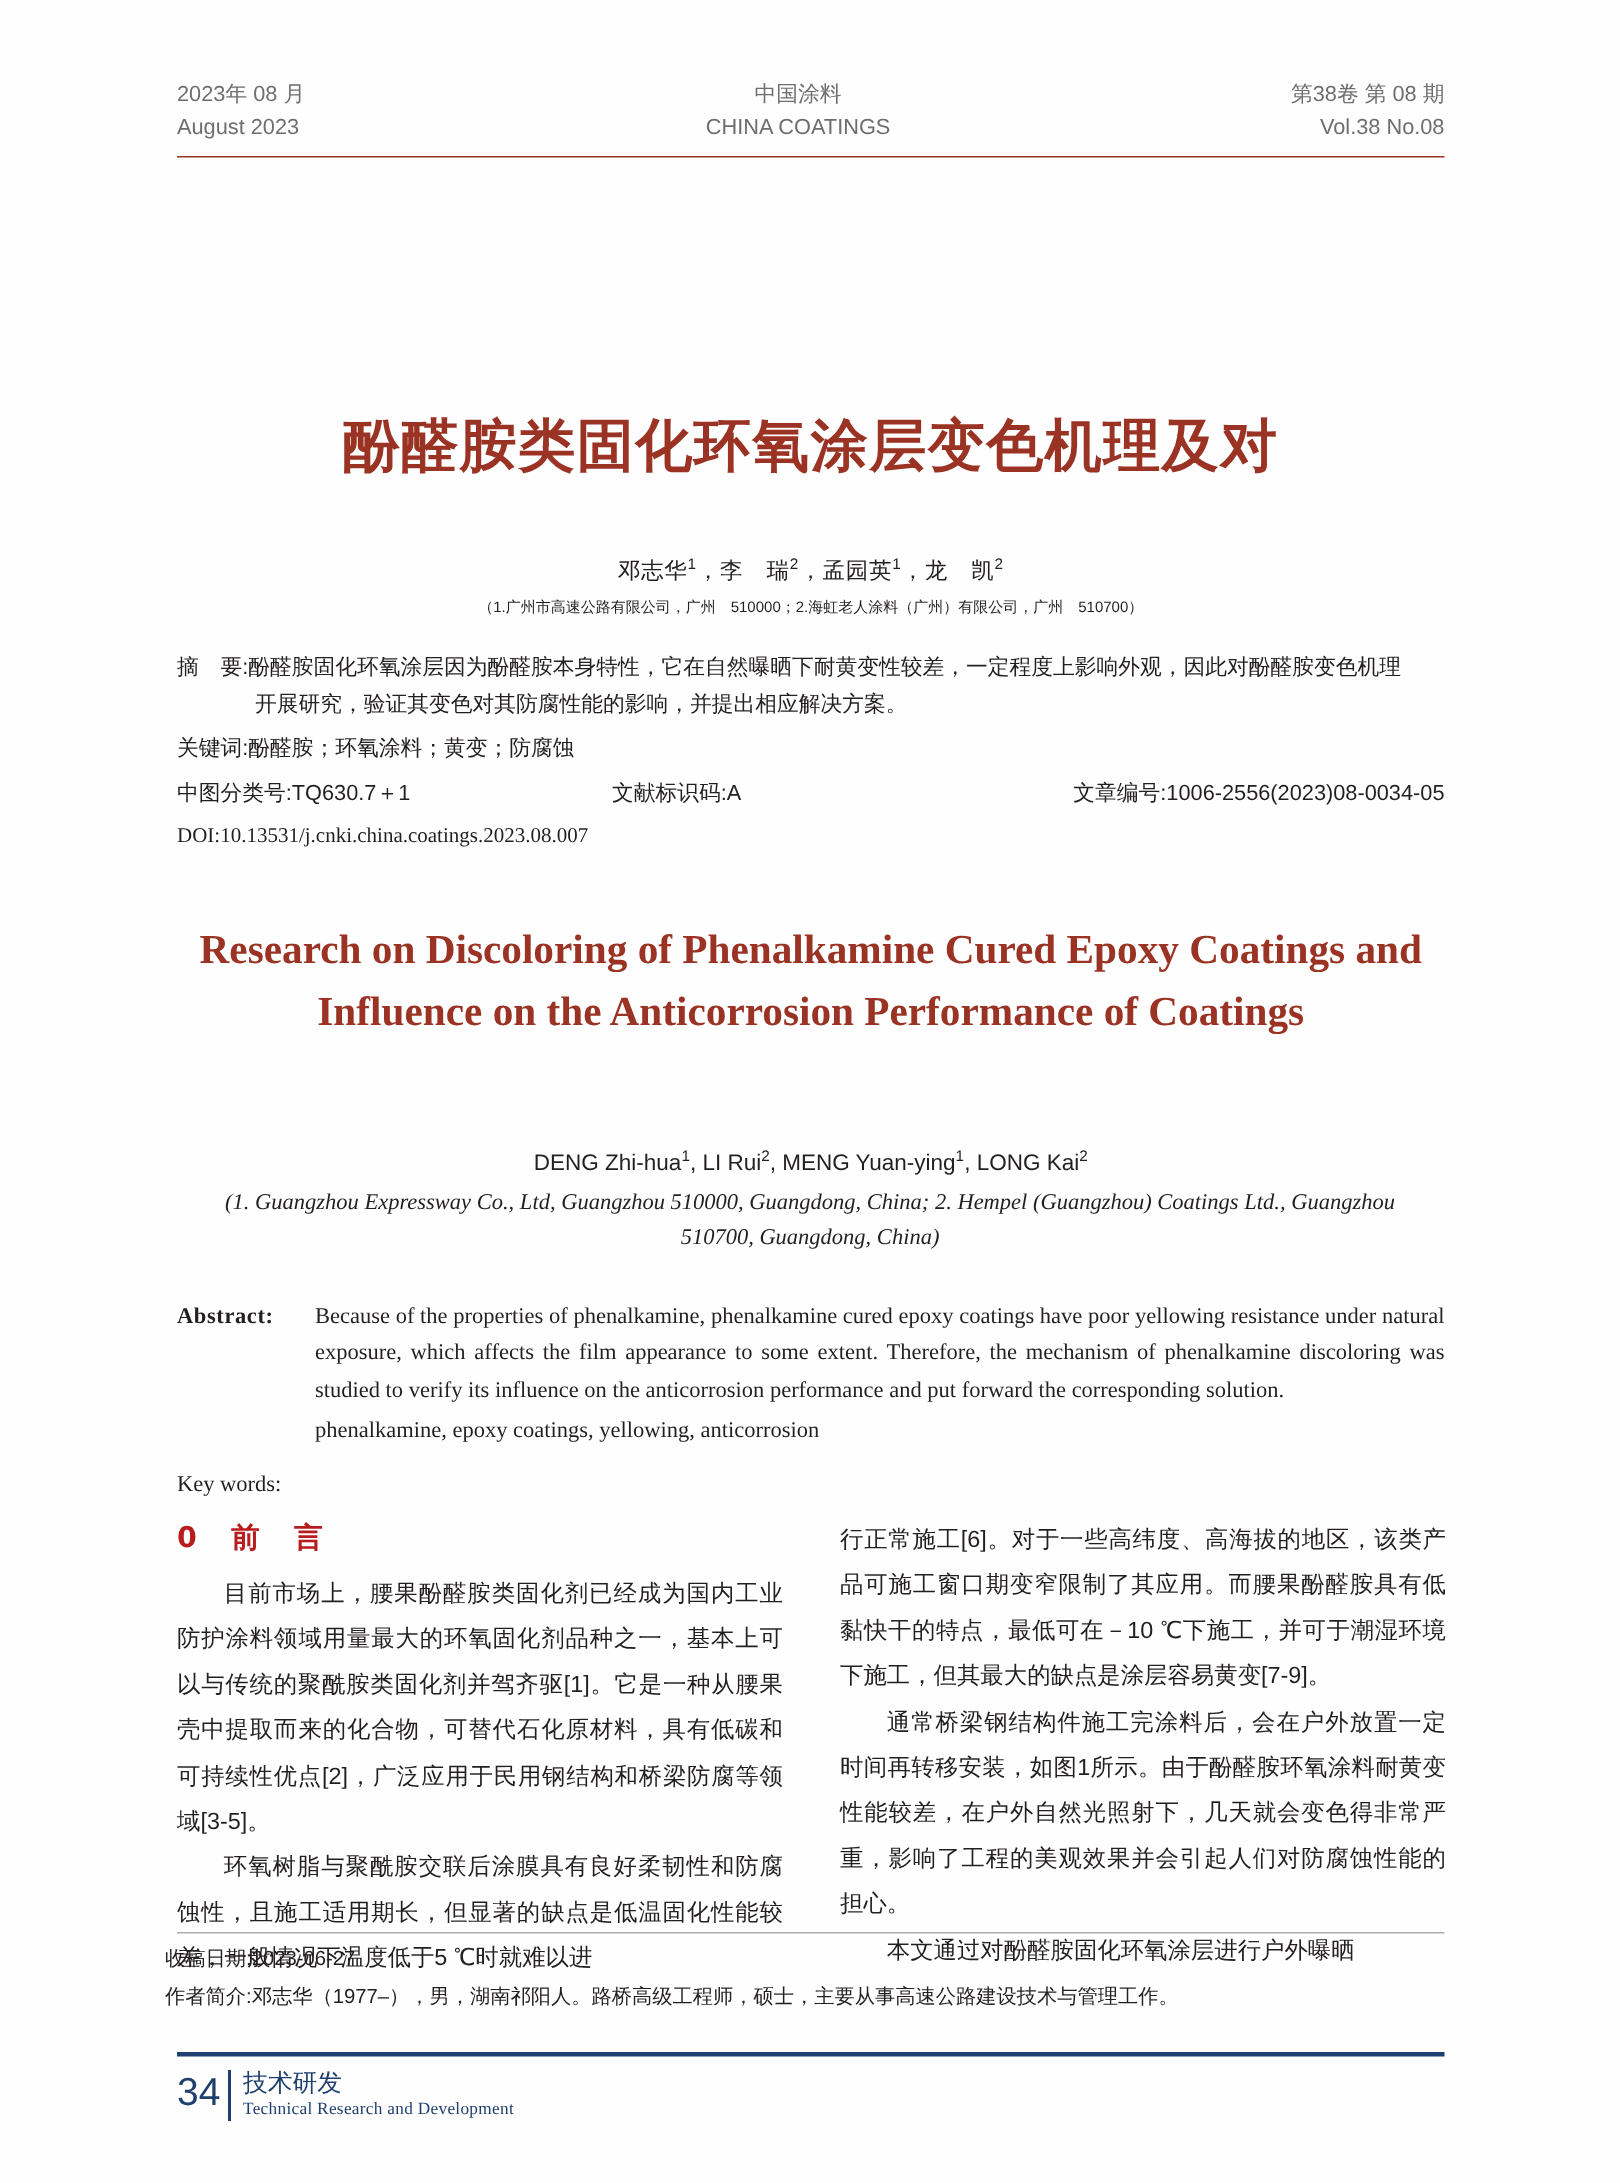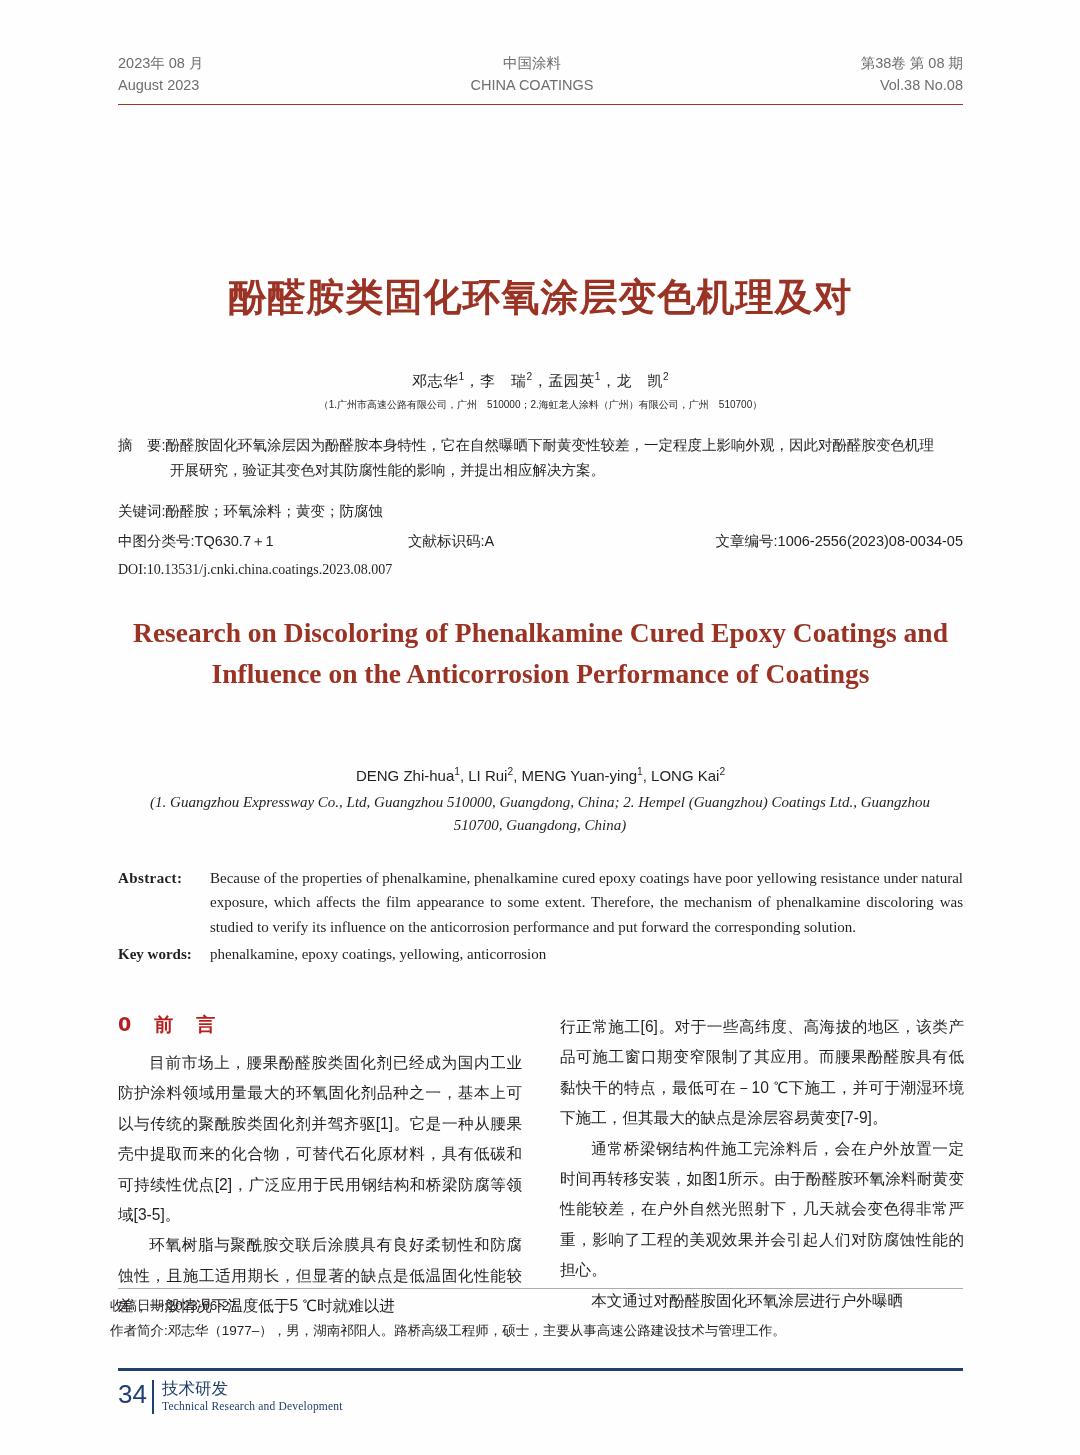--- a/index.html
+++ b/index.html
@@ -96,21 +96,21 @@
     width: 845px;
     font-family: "Liberation Sans", sans-serif;
     font-size: 14.5px;
     line-height: 1.72;
     color: #231f20;
   }
   .cn-abs .row { display: flex; }
   .cn-abs .lbl { flex: 0 0 auto; white-space: pre; }
   .cn-abs .body { flex: 1 1 auto; text-align: justify; }
   .cn-abs .line2 { margin-left: 52px; }
-  .cn-kw { margin-top: 16px; align-items: center; }
+  .cn-kw { margin-top: 4px; align-items: center; }
   .cn-meta {
     margin-top: 5px;
     display: flex;
   }
   .cn-meta .m1 { width: 290px; }
   .cn-meta .m2 { width: 250px; }
   .cn-meta .m3 { flex: 1; text-align: right; }
   .cn-doi {
     margin-top: 4px;
     font-family: "Liberation Serif", serif;
@@ -165,21 +165,21 @@
   }
   .en-abs .body { flex: 1; text-align: justify; }
   .en-kw {
     position: absolute;
     left: 118px;
     top: 946px;
     width: 845px;
     font-size: 15px;
     display: flex;
   }
-  .en-kw .lbl { flex: 0 0 92px; font-weight: bold; }
+  .en-kw .lbl { flex: 0 0 92px; font-weight: normal; margin-top: 36px; }
 
   
   .sec-head {
     position: absolute;
     left: 118px;
     top: 1012px;
     color: #b91c1c;
     font-family: "DejaVu Sans", sans-serif;
     font-weight: bold;
     font-size: 19px;

